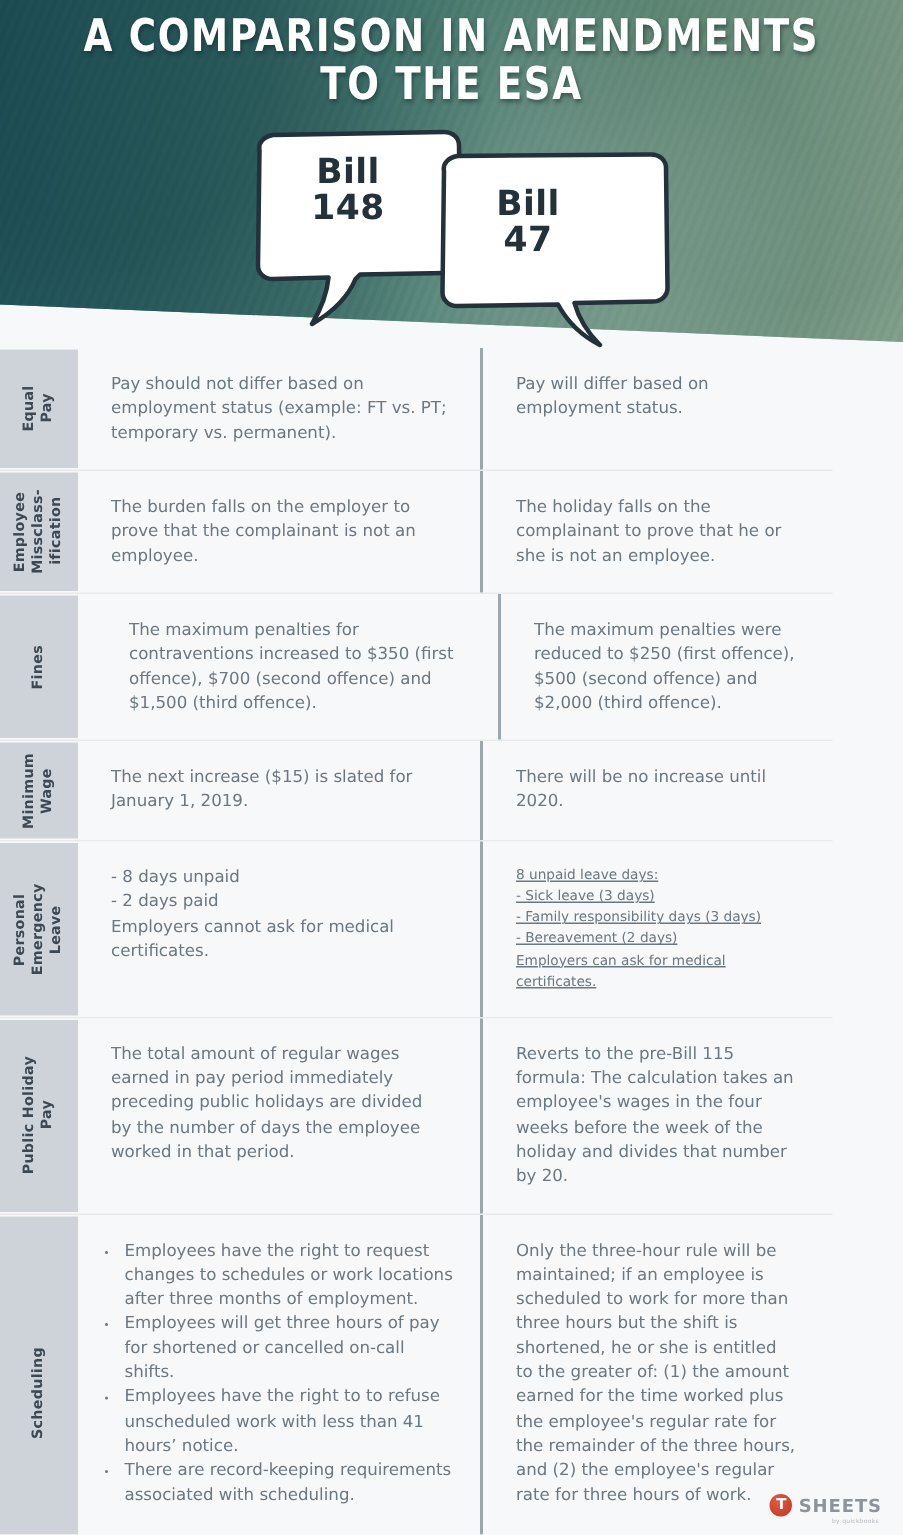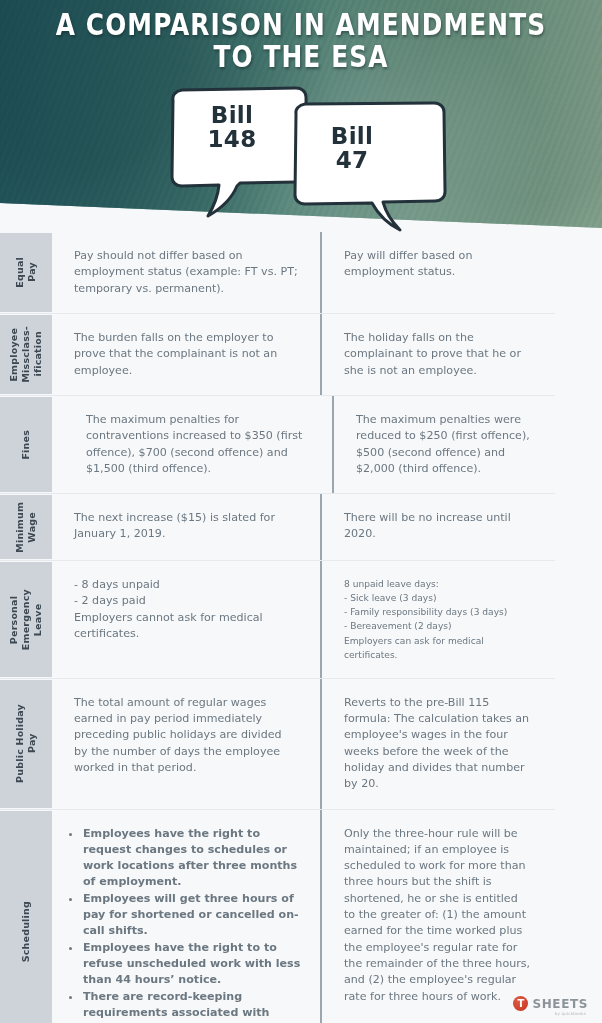--- a/index.html
+++ b/index.html
@@ -91,27 +91,27 @@
   .cells{flex:1 1 auto;display:flex;position:relative;}
   .cell{
     box-sizing:border-box;
     color:#6b7781;
     font-family:"DejaVu Sans","Liberation Sans",sans-serif;
     font-size:11.1px;
     line-height:1.47;
   }
   .cell-left{flex:0 0 268px;width:268px;padding:16px 22px 16px 22px;}
   .cell-right{flex:1 1 auto;padding:16px 24px 16px 24px;}
-  .cell.small{font-size:9.1px;line-height:1.55;}
+  .cell.small{font-size:9.1px;line-height:1.55;text-decoration:underline;}
   .divider{
     position:absolute;left:268px;top:0;bottom:0;width:2px;
     background:#9aa7b0;
   }
   .cell ul{margin:0;padding:0 0 0 15px;list-style:disc;}
-  .cell li{margin:0 0 0 0;padding-left:2px;font-weight:bold;}
+  .cell li{margin:0 0 0 0;padding-left:2px;}
   .cell li::marker{font-size:9px;}
   .cell p{margin:0;}
   .pre{white-space:pre-line;}
 
   
   .logo{
     position:absolute;right:14px;bottom:12px;
     display:flex;align-items:center;gap:4px;
   }
   .logo-mark{
@@ -263,21 +263,21 @@
 
     <div class="row" style="min-height:238px;">
       <div class="row-label">
         <span class="row-label-text">Scheduling</span>
       </div>
       <div class="cells">
         <div class="cell cell-left" style="padding-left:14px;padding-right:14px;">
           <ul>
             <li>Employees have the right to request changes to schedules or work locations after three months of employment.</li>
             <li>Employees will get three hours of pay for shortened or cancelled on-call shifts.</li>
-            <li>Employees have the right to to refuse unscheduled work with less than 44 hours’ notice.</li>
+            <li>Employees have the right to to refuse unscheduled work with less than 41 hours’ notice.</li>
             <li>There are record-keeping requirements associated with scheduling.</li>
           </ul>
         </div>
         <div class="divider"></div>
         <div class="cell cell-right">
             <p class="pre">Only the three-hour rule will be maintained; if an employee is scheduled to work for more than three hours but the shift is shortened, he or she is entitled to the greater of: (1) the amount earned for the time worked plus the employee's regular rate for the remainder of the three hours, and (2) the employee's regular rate for three hours of work.</p>
           </div>
       </div>
     </div>
 

